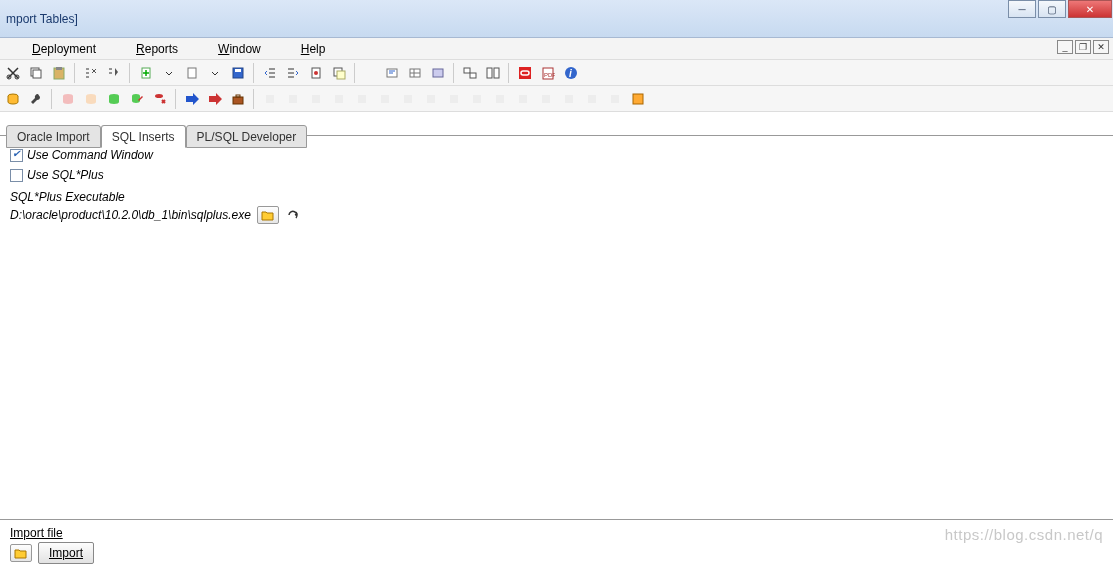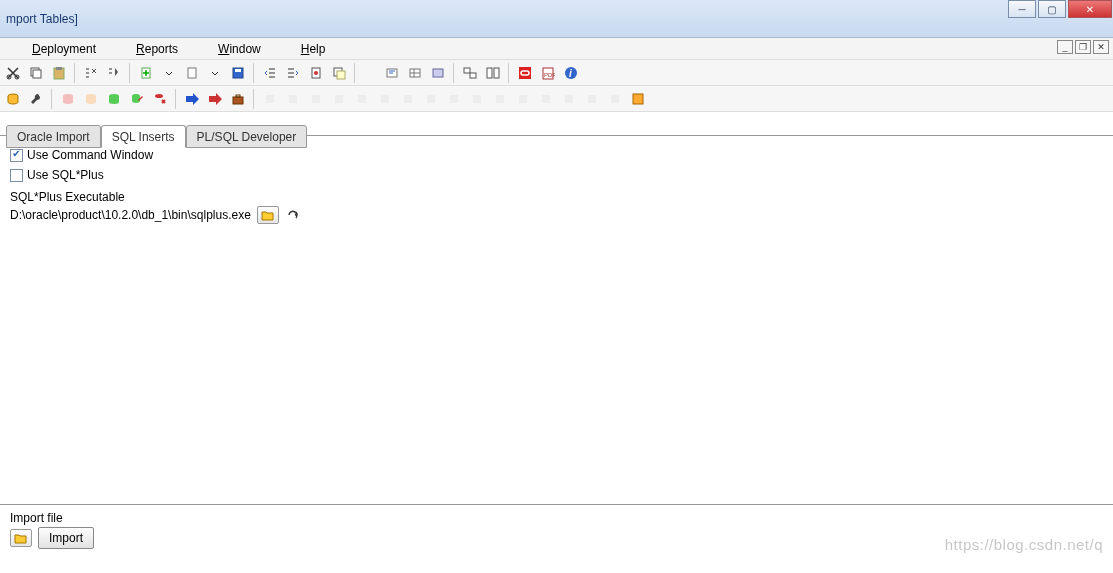--- a/index.html
+++ b/index.html
@@ -110,58 +110,60 @@
   }
   .tab.active {
     background: #fff;
     border-bottom: 1px solid #fff;
     z-index: 2;
   }
   .content {
     padding: 10px 10px;
     position: relative;
     height: 390px;
+    font-style: italic;
   }
   .chk-row { display: flex; align-items: center; gap: 4px; margin-bottom: 2px; height: 18px;}
   .chk { width: 13px; height: 13px; border:1px solid #7a8ea8; background:#fff; display:flex;align-items:center;justify-content:center;}
   .chk.checked::after { content:"✔"; font-size:10px; color:#2a63b3; line-height:1; position:relative; top:-1px;}
   .label-row { margin-top: 6px; margin-bottom: 2px; }
   .path-row { display:flex; align-items:center; gap:6px; }
   .path-text { font-family: Tahoma, sans-serif; }
   .folder-btn {
     width: 22px; height: 18px;
     border:1px solid #999;
     background: linear-gradient(#fefefe,#e6e6e6);
     display:flex;align-items:center;justify-content:center;
     border-radius: 2px;
   }
   .bottom {
     position: absolute;
     left: 0; right: 0; bottom: 0;
     border-top: 1px solid #999;
-    padding: 6px 10px 24px 10px;
+    padding: 6px 10px 9px 10px;
     background: #fff;
+    text-decoration: underline;
   }
   .bottom .row2 {
     display: flex; align-items: center; margin-top: 2px;
   }
   .import-field {
     flex: 1;
   }
   .import-btn {
     padding: 3px 10px;
     border: 1px solid #888;
     background: linear-gradient(#fdfdfd,#e2e2e2);
     margin-left: 6px;
     border-radius: 2px;
   }
   .watermark {
     position: absolute;
     right: 10px;
-    bottom: 20px;
+    bottom: 30px;
     color: #c8c8c8;
     font-size: 15px;
     font-family: "Segoe UI", sans-serif;
     letter-spacing: 0.5px;
   }
 </style>
 </head>
 <body>
 
 <div class="titlebar">

